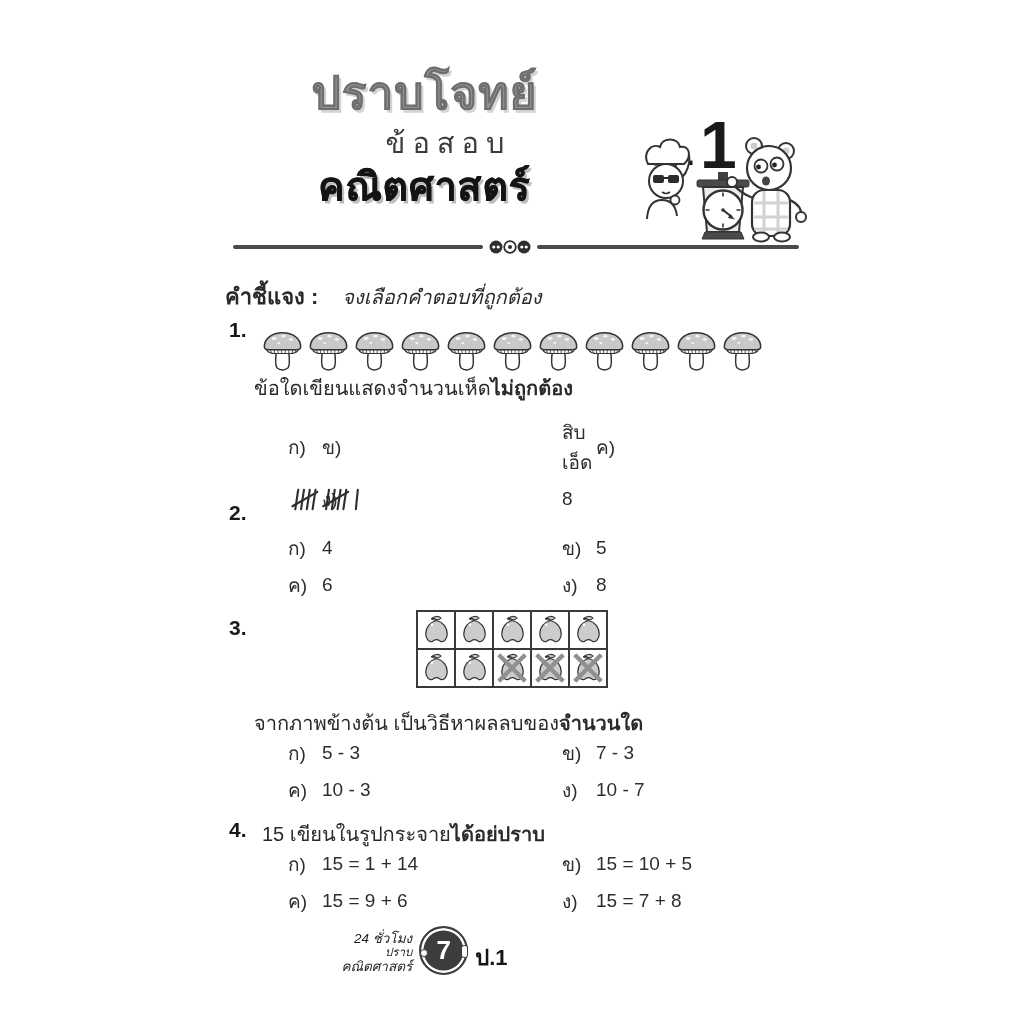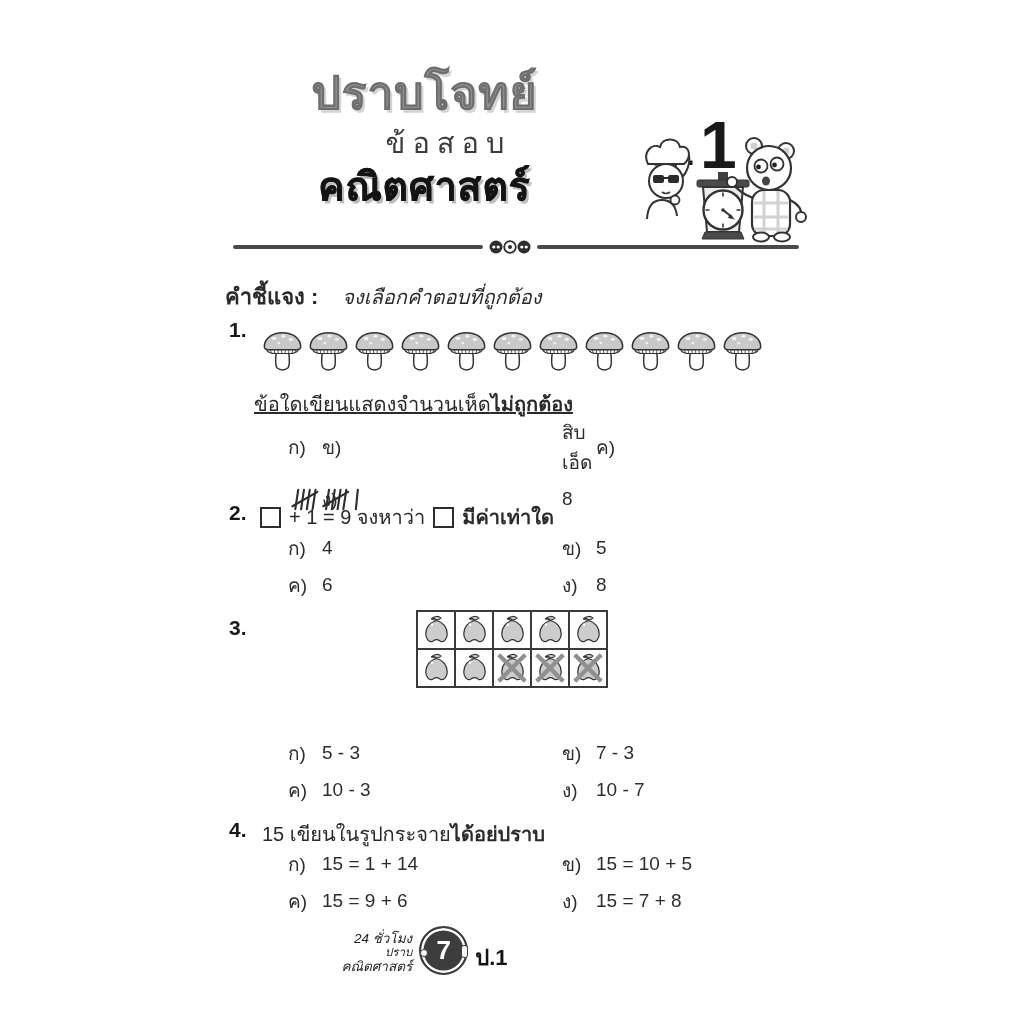--- a/index.html
+++ b/index.html
@@ -199,21 +199,21 @@
       <svg viewBox="0 0 44 46" class="mushroom">
         <use href="#sym-mushroom"></use>
       </svg>
       <svg viewBox="0 0 44 46" class="mushroom">
         <use href="#sym-mushroom"></use>
       </svg>
       <svg viewBox="0 0 44 46" class="mushroom">
         <use href="#sym-mushroom"></use>
       </svg>
     </div>
-  <div class="stem" style="left:254px;top:388px;text-decoration:underline;">
+  <div class="stem" style="left:254px;top:372px;">
     <span>ข้อใดเขียนแสดงจำนวนเห็ด</span><b>ไม่ถูกต้อง</b>
   </div>
   <div class="choices" style="left:288px;top:417px;">
     <span class="clabel">ก)</span>
     <span class="clabel">ข)</span>
     <span class="cvalue">สิบเอ็ด</span>
     <span class="clabel">ค)</span>
     <span class="cvalue">
       <svg class="tally" viewBox="0 0 78 26">
         <g stroke="#2e2e2e" stroke-width="2.2" stroke-linecap="round" fill="none">
@@ -223,26 +223,20 @@
           <path d="M34 20 L60 5"></path>
           <path d="M70 3 L68 23"></path>
         </g>
       </svg>
     </span>
     <span class="clabel">ง)</span>
     <span class="cvalue">8</span>
   </div>
 
   <div class="qnum" style="left:229px;top:501px;">2.</div>
-  <div class="q2stem">
-    <span class="sq"></span>
-    <span>+ 1 = 9 จงหาว่า</span>
-    <span class="sq"></span>
-    <b>มีค่าเท่าใด</b>
-  </div>
   <div class="choices" style="left:288px;top:533px;">
     <span class="clabel">ก)</span>
     <span class="cvalue">4</span>
     <span class="clabel">ข)</span>
     <span class="cvalue">5</span>
     <span class="clabel">ค)</span>
     <span class="cvalue">6</span>
     <span class="clabel">ง)</span>
     <span class="cvalue">8</span>
   </div>
@@ -302,20 +296,23 @@
       </div>
       <div class="fruit-cell">
         <svg class="fruit" viewBox="0 0 40 40">
           <use href="#sym-fruit"></use>
         </svg>
         <svg class="cross" viewBox="0 0 38 38">
           <use href="#sym-cross"></use>
         </svg>
       </div>
     </div>
+  <div class="stem" style="left:254px;top:707px;">
+    <span>จากภาพข้างต้น เป็นวิธีหาผลลบของ</span><b>จำนวนใด</b>
+  </div>
   <div class="choices" style="left:288px;top:738px;">
     <span class="clabel">ก)</span>
     <span class="cvalue">5 - 3</span>
     <span class="clabel">ข)</span>
     <span class="cvalue">7 - 3</span>
     <span class="clabel">ค)</span>
     <span class="cvalue">10 - 3</span>
     <span class="clabel">ง)</span>
     <span class="cvalue">10 - 7</span>
   </div>

